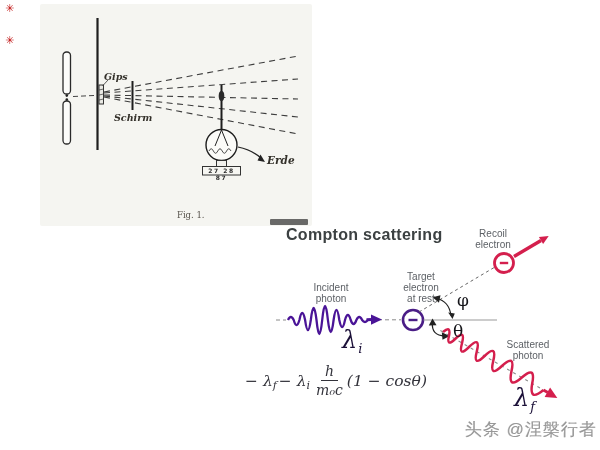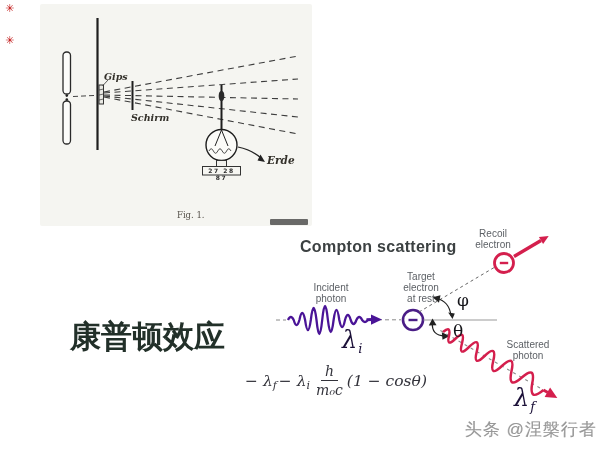--- a/index.html
+++ b/index.html
@@ -13,33 +13,33 @@
 
   .heading{position:absolute;font-family:"DejaVu Serif","Liberation Serif",serif;
            font-weight:700;font-size:31px;color:#223029;letter-spacing:0px;white-space:nowrap;}
   #heading-photoelectric{left:370px;top:91px;}
   #heading-compton{left:70px;top:316px;}
 
   
   .glabel{position:absolute;font-family:"DejaVu Serif",serif;font-style:italic;font-weight:600;
           font-size:9.5px;color:#33302a;white-space:nowrap;}
   #gips-label{left:104px;top:71px;}
-  #schirm-label{left:114px;top:112px;margin-left:17px;}
+  #schirm-label{left:114px;top:112px;}
   #erde-label{left:267px;top:154px;font-size:10.5px;}
   .datestamp{position:absolute;left:203px;top:167px;width:37px;text-align:center;
              font:700 6px "DejaVu Sans",sans-serif;letter-spacing:1.5px;color:#2a2a2a;}
   .caption{position:absolute;left:84px;top:189px;width:232px;text-align:center;
            font-family:"DejaVu Serif",serif;font-style:italic;font-weight:600;
            font-size:11px;color:#433f35;white-space:nowrap;}
   .figlab{position:absolute;left:177px;top:210px;font-family:"DejaVu Serif",serif;
           font-size:8.5px;color:#55514a;}
 
   
-  .ctitle{position:absolute;left:300px;top:226px;font-weight:700;font-size:16px;
-          color:#3c4142;letter-spacing:.3px;white-space:nowrap;margin-top:12px;}
+  .ctitle{position:absolute;left:286px;top:226px;font-weight:700;font-size:16px;
+          color:#3c4142;letter-spacing:.3px;white-space:nowrap;}
   .lbl{position:absolute;font-size:10px;line-height:1.08;color:#5d6166;text-align:center;}
   .lbl span{display:block;}
   #recoil-label{left:466px;top:229px;width:54px;}
   #incident-label{left:303px;top:283px;width:56px;}
   #target-label{left:393px;top:272px;width:56px;text-align:center;}
   #scattered-label{left:499px;top:340px;width:58px;}
   .angle{position:absolute;font-family:"DejaVu Serif",serif;font-size:17px;color:#15151a;}
   #phi-label{left:457px;top:290px;}
   #theta-label{left:453px;top:321px;}
   .lam{position:absolute;font-family:"DejaVu Serif",serif;font-style:italic;color:#1b1038;white-space:nowrap;}
@@ -119,21 +119,20 @@
 
     <rect x="270" y="219" width="38" height="6" rx="1" fill="#464646" opacity="0.8"></rect>
   </svg>
 
   <span class="glabel" id="gips-label">Gips</span>
   <span class="glabel" id="schirm-label">Schirm</span>
   <span class="glabel" id="erde-label">Erde</span>
   <span class="datestamp">27 28 87</span>
   <div class="figlab">Fig. 1.</div>
 
-  <div class="heading" id="heading-compton">康普顿效应</div>
 
   <svg style="left:270px;top:225px;" width="330" height="195" viewBox="0 0 330 195">
 
     <g stroke="#8a8a8a" stroke-width="1" stroke-dasharray="4,3">
       <line x1="6" y1="95" x2="16" y2="95"></line>
       <line x1="101" y1="94.8" x2="131" y2="94.8"></line>
     </g>
 
     <g>
       <path d="M18,95 q2.85,-6 5.7,0 q2.85,10 5.7,0 q2.85,-14 5.7,0 q2.85,20 5.7,0 q2.85,-24 5.7,0 q2.85,28 5.7,0 q2.85,-28 5.7,0 q2.85,24 5.7,0 q2.85,-20 5.7,0 q2.85,14 5.7,0 q2.85,-10 5.7,0 q2.85,8 5.7,0 q2.85,-6 5.7,0 q2.85,4 5.7,0" fill="none" stroke="#4a1497" stroke-width="2.3"></path>

